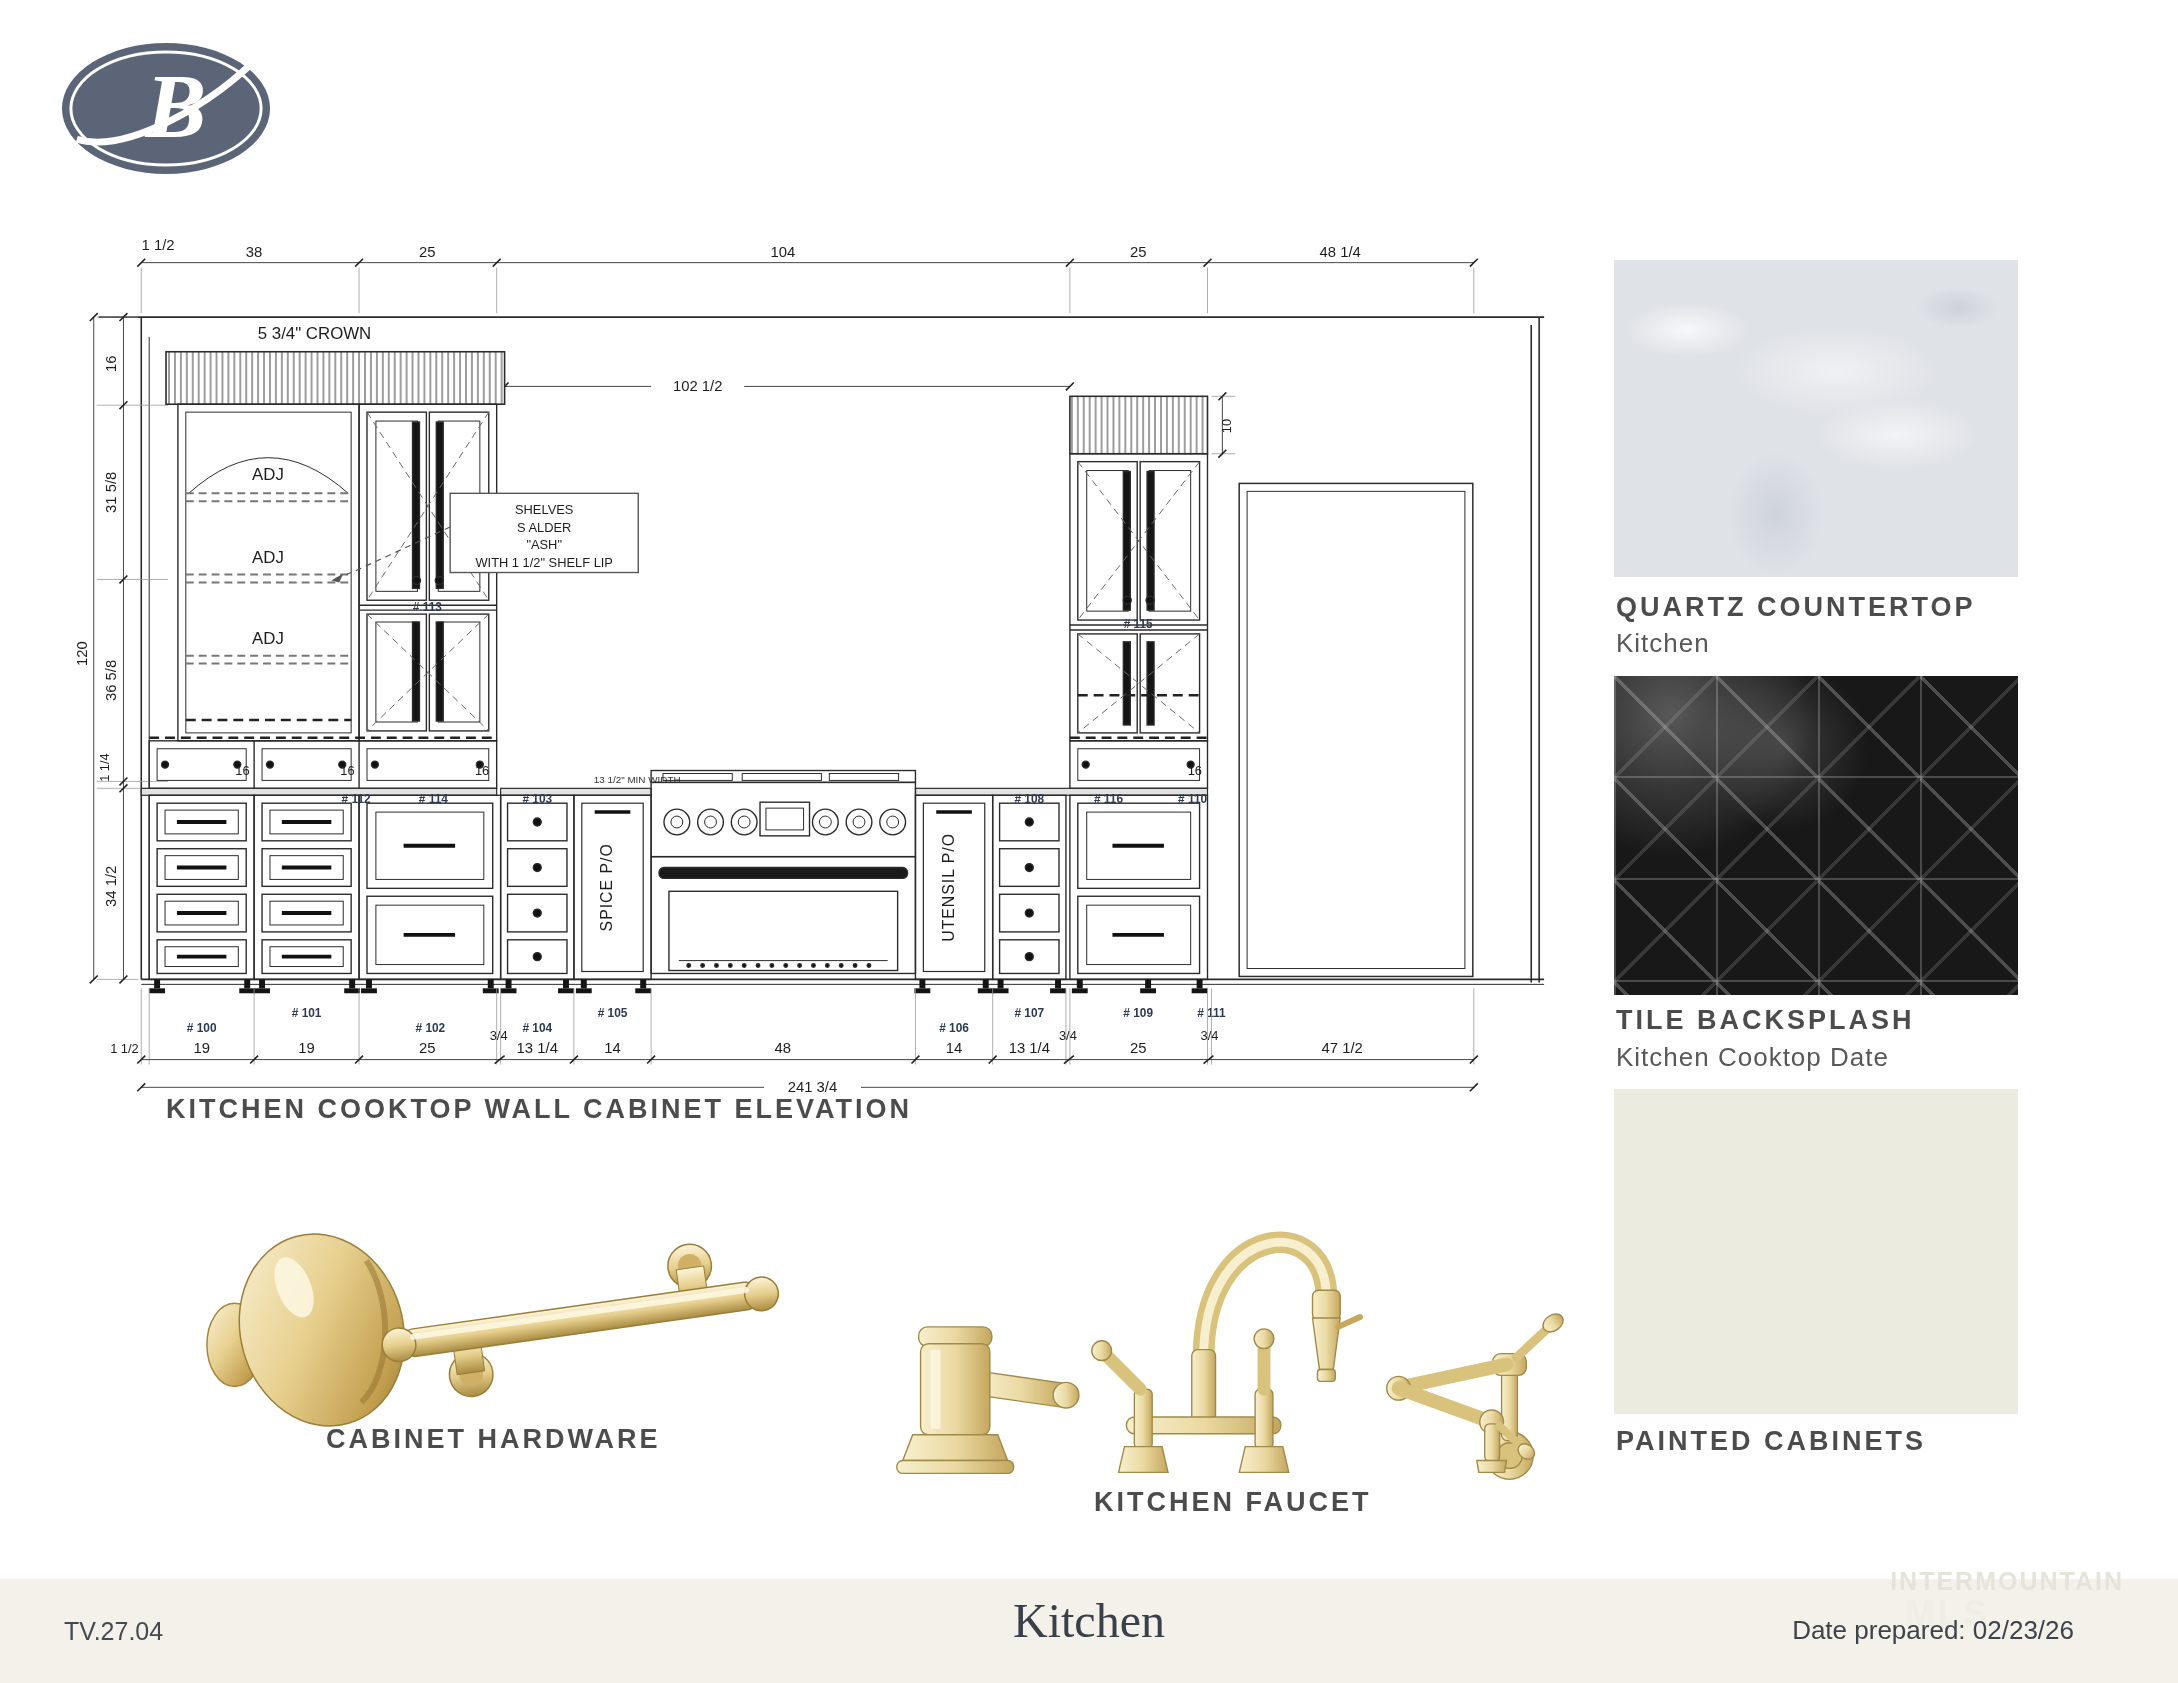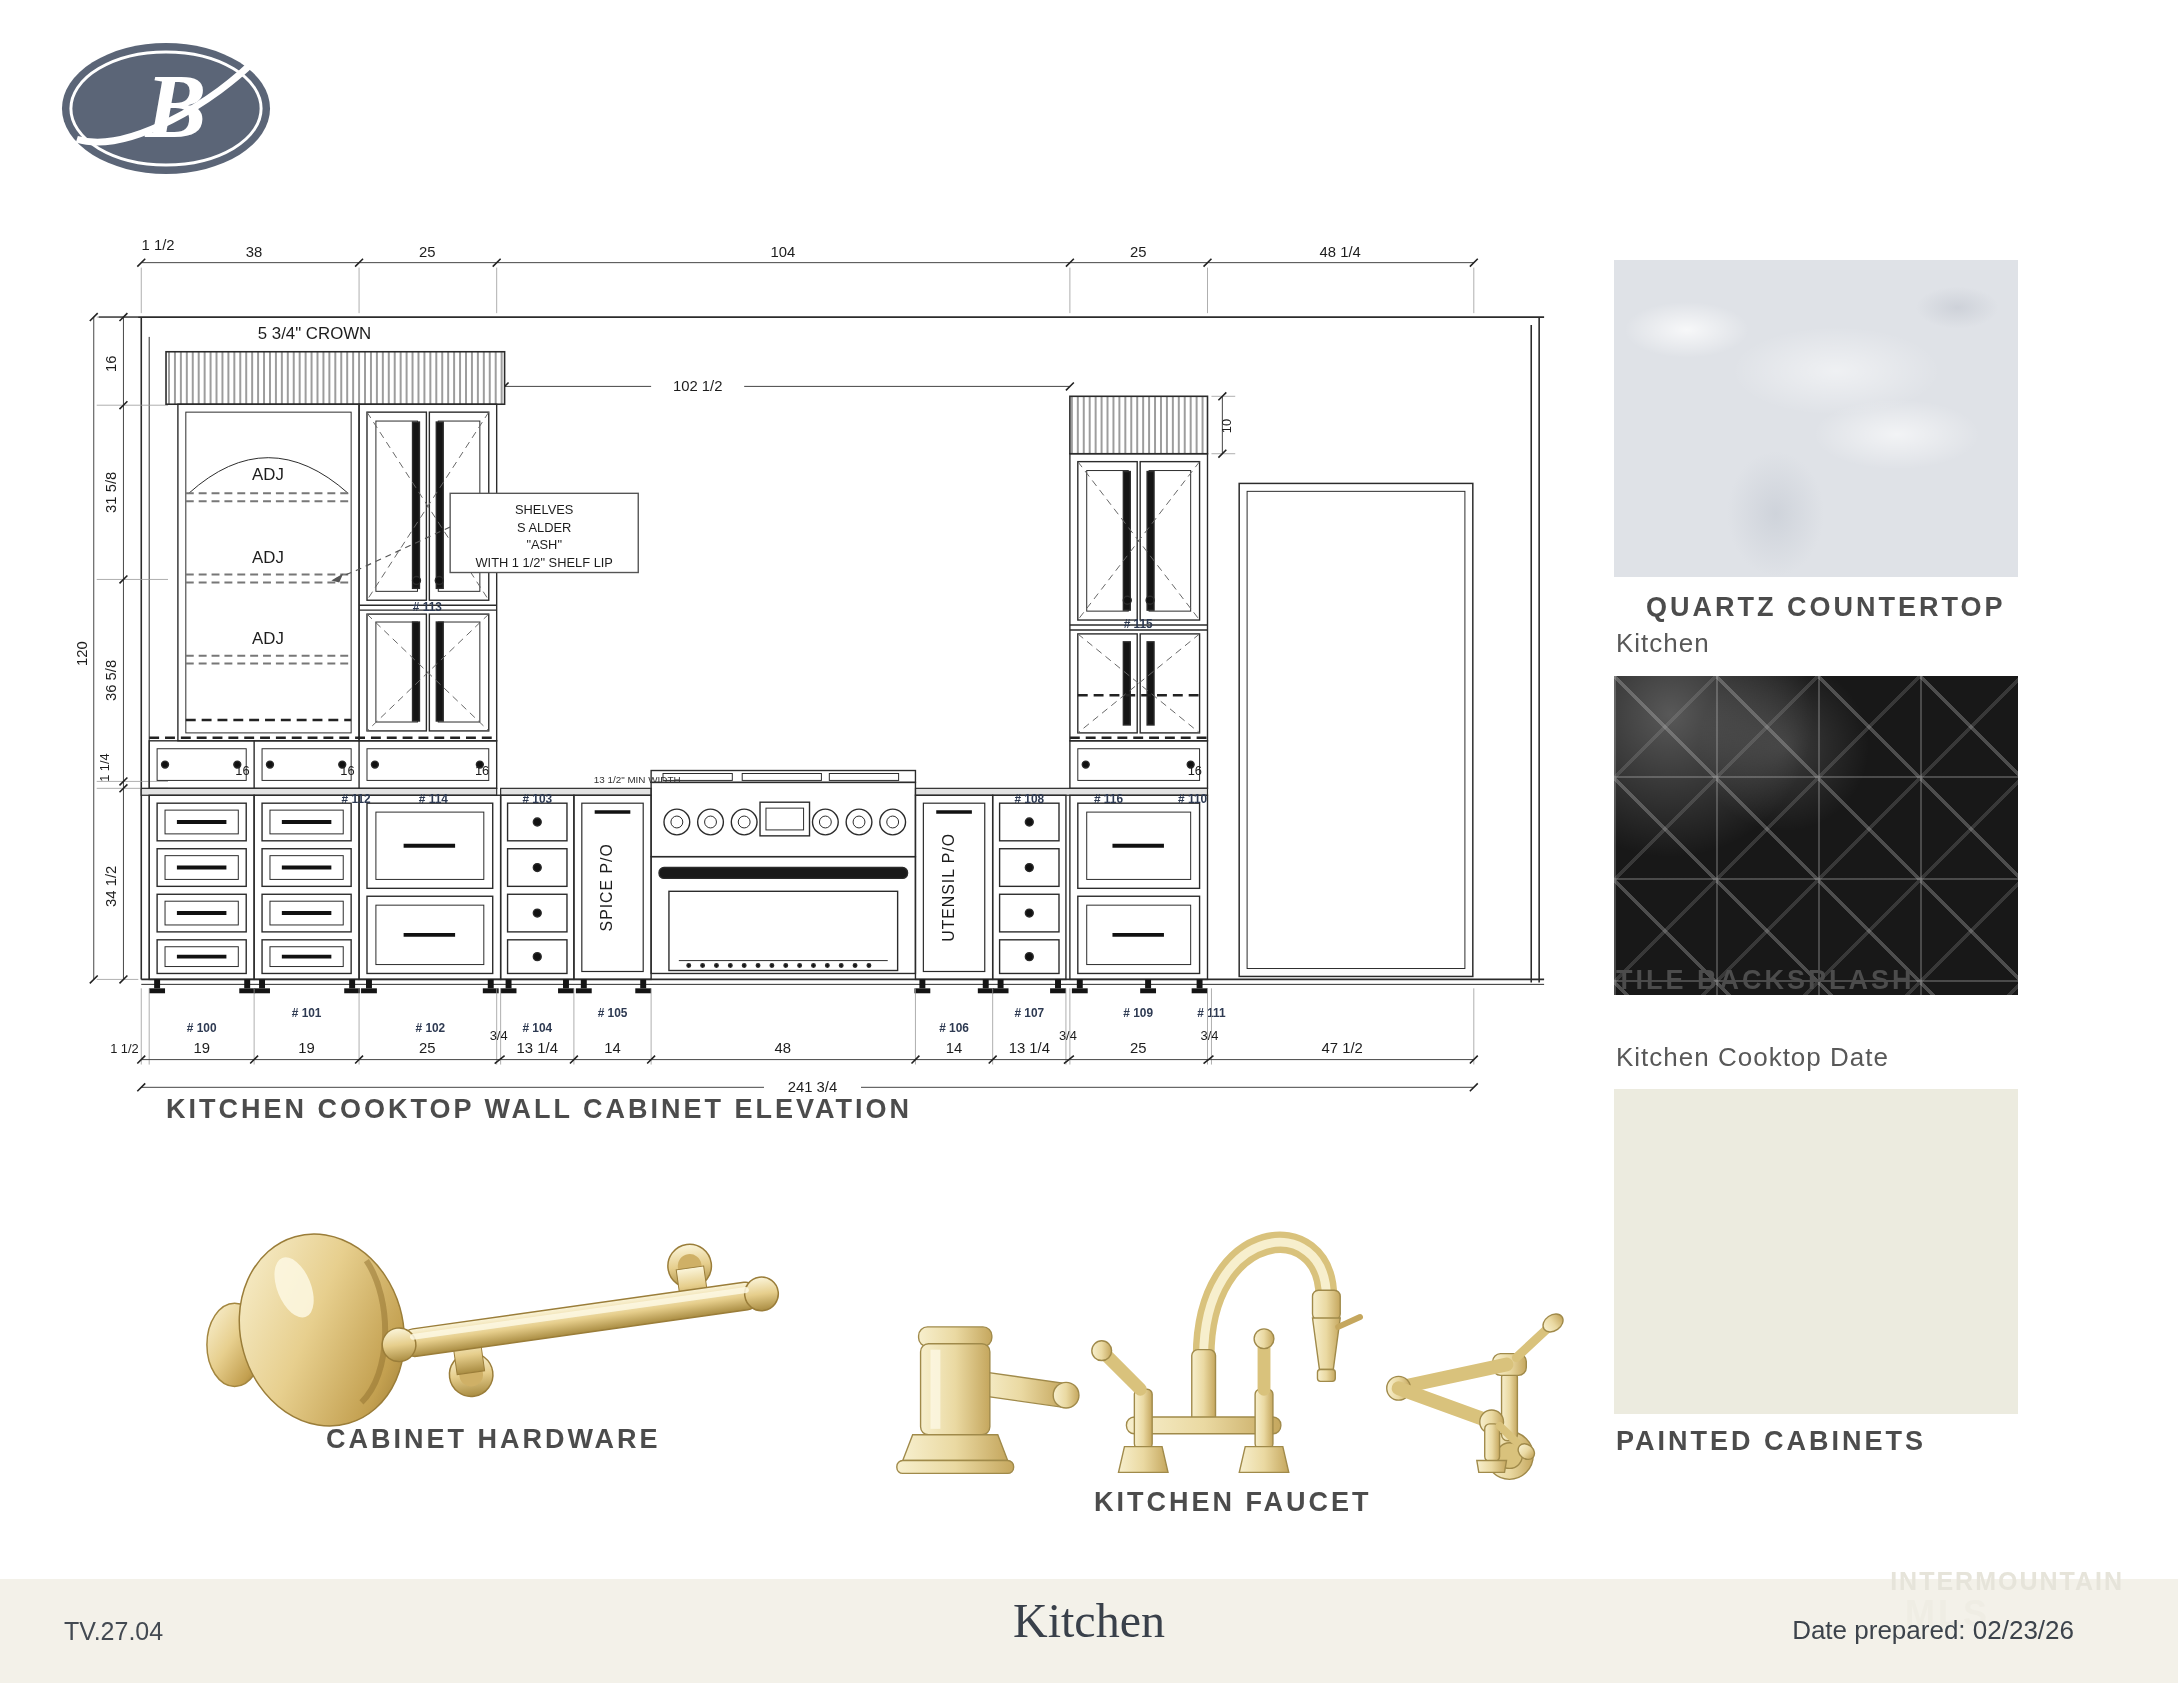--- a/index.html
+++ b/index.html
@@ -447,27 +447,27 @@
       <rect x="712" y="858" width="98" height="18" fill="#ffffff"></rect>
       <text class="dim" x="761" y="873" text-anchor="middle">241 3/4</text>
     </g>
   </svg>
 
   <div class="abs cap-title" style="left:166px;top:1094px;">KITCHEN COOKTOP WALL CABINET ELEVATION</div>
 
   <div class="swatch" style="left:1614px;top:260px;">
     <div class="quartz-fill"></div>
   </div>
-  <div class="abs cap-title" style="left:1616px;top:592px;margin-left:30px;">QUARTZ COUNTERTOP</div>
+  <div class="abs cap-title" style="left:1616px;top:592px;">QUARTZ COUNTERTOP</div>
   <div class="abs cap-sub" style="left:1616px;top:628px;">Kitchen</div>
 
   <div class="swatch" style="left:1614px;top:676px;">
     <div class="tile-fill"></div>
   </div>
-  <div class="abs cap-title" style="left:1616px;top:965px;">TILE BACKSPLASH</div>
+  <div class="abs cap-title" style="left:1616px;top:1005px;">TILE BACKSPLASH</div>
   <div class="abs cap-sub" style="left:1616px;top:1042px;">Kitchen Cooktop Date</div>
 
   <div class="swatch" style="left:1614px;top:1089px;">
     <div class="paint-fill"></div>
   </div>
   <div class="abs cap-title" style="left:1616px;top:1426px;">PAINTED CABINETS</div>
 
   <svg class="abs" style="left:183px;top:1226px;" width="238" height="210" viewBox="0 0 240 212">
     <defs>
       <linearGradient id="goldA" x1="0" y1="0" x2="1" y2="1">

